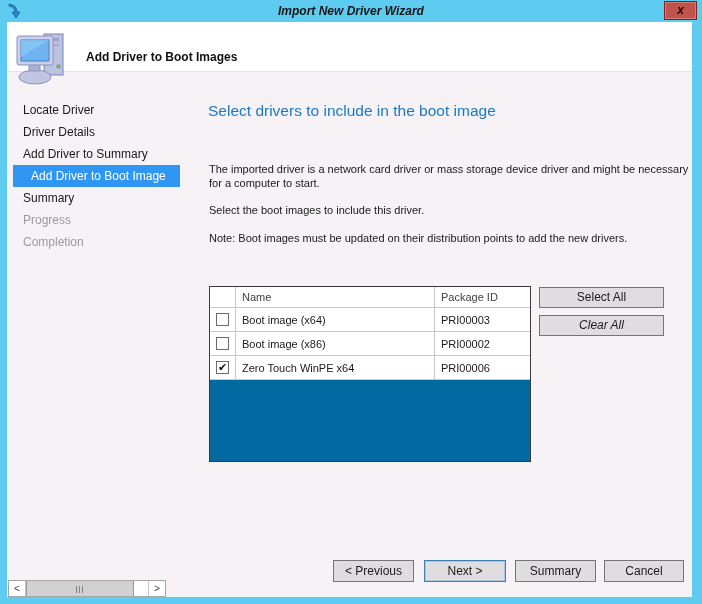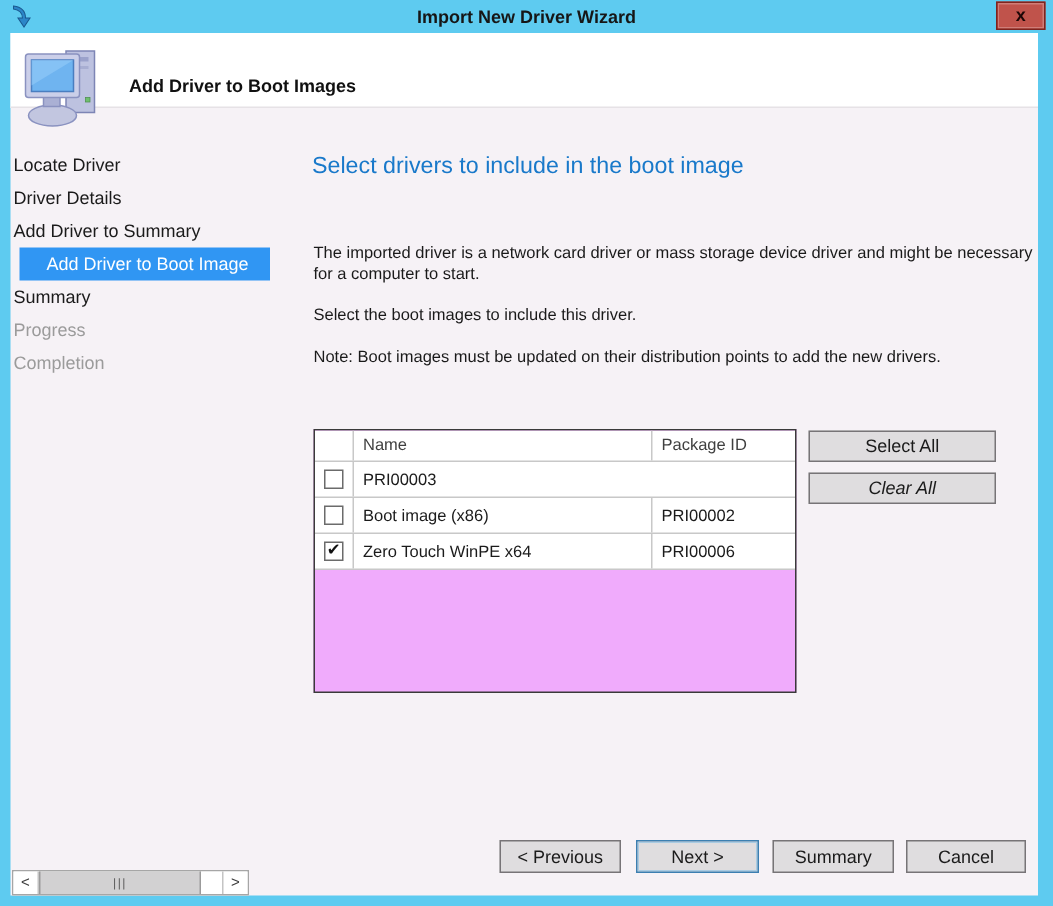--- a/index.html
+++ b/index.html
@@ -1,54 +1,54 @@
 <!DOCTYPE html>
 <html><head>
 <meta charset="utf-8">
 <style>
   html,body{margin:0;padding:0;}
   body{width:702px;height:604px;position:relative;font-family:"Liberation Sans",sans-serif;
        -webkit-font-smoothing:antialiased;}
   .frame{position:absolute;left:0;top:0;width:702px;height:604px;background:#5ECBF0;overflow:hidden;}
 
   
-  .titlebar{position:absolute;left:0;top:0;width:702px;height:22px;}
+  .titlebar{position:absolute;left:0;top:0;width:702px;height:22px;font-style:italic;}
   .title-icon{position:absolute;left:6px;top:3px;width:16px;height:16px;}
   .win-title{position:absolute;left:0;top:0;width:100%;height:22px;line-height:22px;
              text-align:center;font-size:12px;font-weight:700;color:#161616;}
   .close-btn{position:absolute;right:5px;top:1px;width:33px;height:19px;background:#C0534B;
              border:1px solid #7E241E;box-sizing:border-box;text-align:center;line-height:16px;
              font-size:12px;font-weight:700;color:#1C0606;cursor:pointer;box-shadow:inset 0 0 0 1px rgba(255,255,255,.25);}
 
   
   .client{position:absolute;left:7px;top:22px;width:685px;height:575px;background:#F6F2F6;}
 
   
   .header-band{position:absolute;left:0;top:0;width:685px;height:50px;background:#FFFFFF;
                border-bottom:1px solid #E6E2E6;box-sizing:border-box;padding-left:16px;}
   .pc-icon{position:absolute;left:6px;top:5px;width:58px;height:60px;}
   .header-title{position:absolute;left:79px;top:0;height:71px;line-height:71px;font-size:12px;
                 font-weight:600;color:#111;}
 
   
   .steps{position:absolute;left:0;top:77px;width:180px;}
-  .step{height:22px;line-height:22px;font-size:12px;color:#1B1B1B;padding-left:2px;
+  .step{height:22px;line-height:22px;font-size:12px;color:#1B1B1B;padding-left:16px;
         white-space:nowrap;overflow:hidden;}
   .step.l1{}
   .step.active{background:#3096F3;color:#FFFFFF;margin-left:6px;padding-left:18px;width:149px;}
   .step.future{color:#9B9B9B;}
 
   
   .main{position:absolute;left:180px;top:71px;width:505px;height:504px;margin-left:13px;}
   .page-heading{position:absolute;left:8px;top:9px;font-size:15.5px;font-weight:400;color:#1979CA;}
   .body-text{position:absolute;left:9px;top:70px;width:489px;font-size:11px;color:#1A1A1A;line-height:13.5px;}
   .body-text p{margin:0 0 14px 0;}
 
   
-  .drv-table{position:absolute;left:9px;top:193px;width:322px;height:176px;background:#f0abfc;
+  .drv-table{position:absolute;left:9px;top:193px;width:322px;height:176px;background:#0369a1;
              border:1px solid #3A3A3A;box-sizing:border-box;overflow:hidden;}
   .trow{display:flex;background:#FFFFFF;border-bottom:1px solid #C8C8C8;align-items:center;height:23px;}
   .trow.thead{height:20px;}
   .cell{box-sizing:border-box;height:100%;display:flex;align-items:center;font-size:11px;color:#1B1B1B;}
   .c-check{width:26px;border-right:1px solid #C8C8C8;justify-content:center;}
   .c-name{width:199px;border-right:1px solid #C8C8C8;padding-left:6px;}
   .c-id{flex:1;padding-left:6px;}
   .thead .cell{color:#3F3F3F;}
   .checkbox{width:13px;height:13px;background:#FFFFFF;border:1px solid #6B6B6B;box-sizing:border-box;
             font-size:11px;line-height:11px;text-align:center;color:#111;}
@@ -130,20 +130,21 @@
       <div class="drv-table">
         <div class="trow thead">
           <div class="cell c-check"></div>
           <div class="cell c-name">Name</div>
           <div class="cell c-id">Package ID</div>
         </div>
         <div class="trow">
           <div class="cell c-check">
               <span class="checkbox"></span>
             </div>
+          <div class="cell c-name">Boot image (x64)</div>
           <div class="cell c-id">PRI00003</div>
         </div>
         <div class="trow">
           <div class="cell c-check">
               <span class="checkbox"></span>
             </div>
           <div class="cell c-name">Boot image (x86)</div>
           <div class="cell c-id">PRI00002</div>
         </div>
         <div class="trow">

